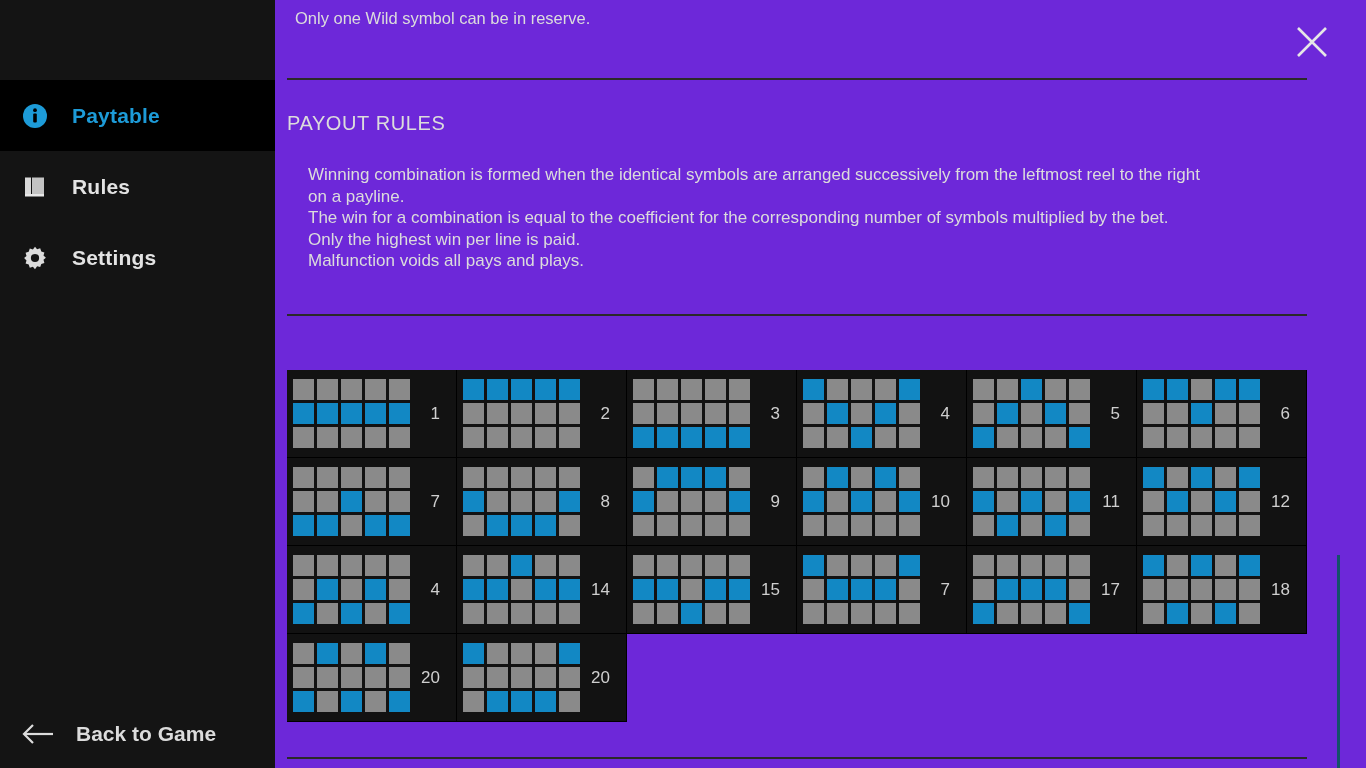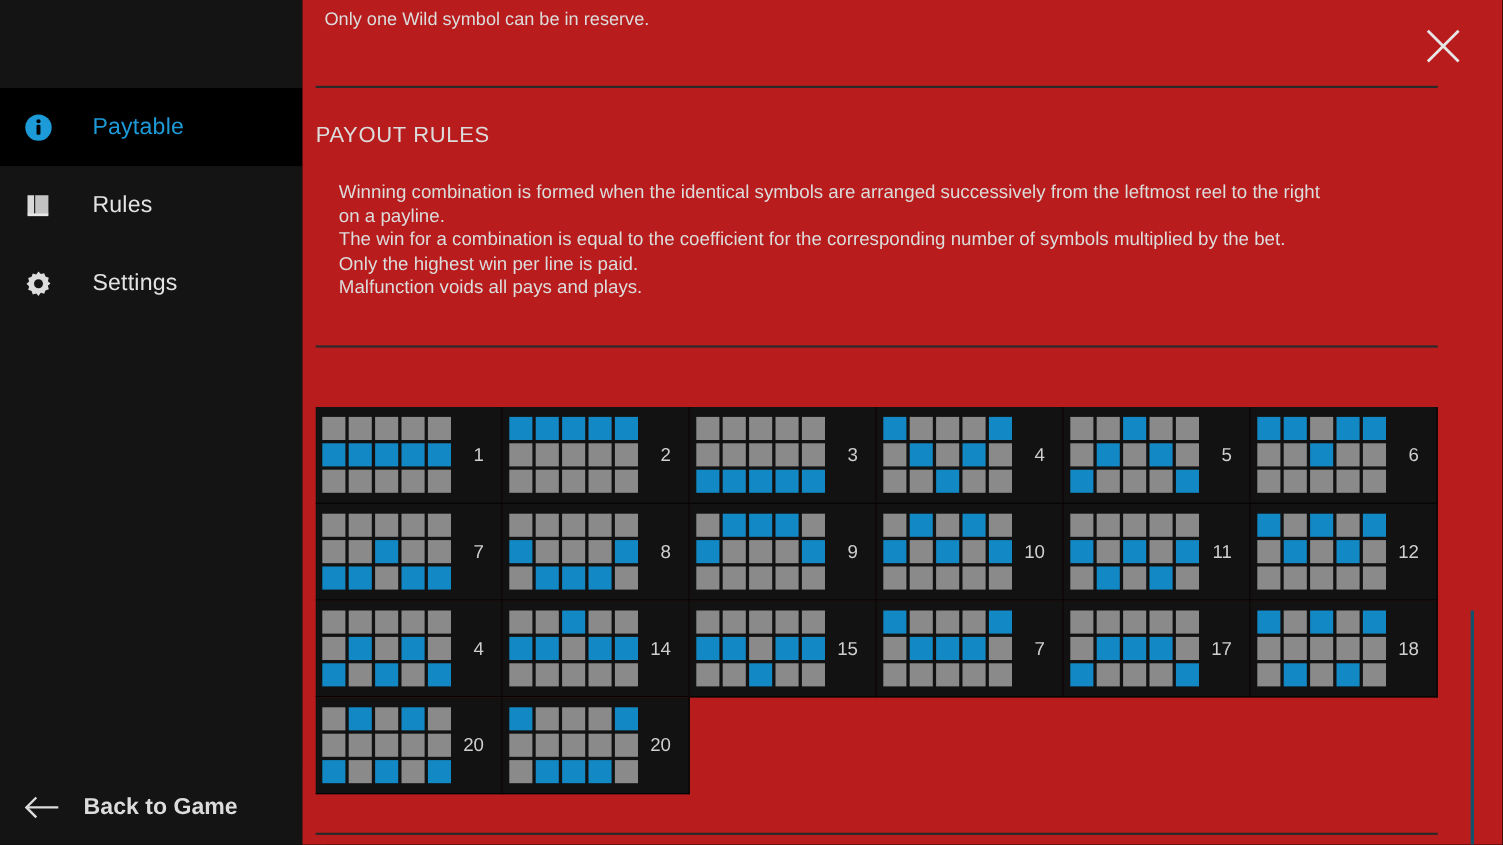--- a/index.html
+++ b/index.html
@@ -36,23 +36,23 @@
   }
   .nav-item.active { background: #000000; color: #1d9bd8; }
   .nav-item .nav-icon {
     width: 38px;
     display: flex;
     align-items: center;
     justify-content: flex-start;
   }
   .nav-item .nav-label {
     font-size: 21px;
-    font-weight: normal;
+    font-weight: bold;
     letter-spacing: .2px;
-    margin-left: 24px;
+    margin-left: 12px;
   }
   .nav-item.active .nav-label { color: #1d9bd8; }
 
   .back-to-game {
     position: absolute;
     left: 0; bottom: 0;
     width: 296px; height: 68px;
     display: flex;
     align-items: center;
     padding-left: 22px;
@@ -62,21 +62,21 @@
   .back-to-game .nav-icon { width: 38px; display:flex; align-items:center; }
   .back-to-game .nav-label {
     font-size: 21px; font-weight: bold; color: #dcdcdc; margin-left: 16px;
   }
 
   
   .main {
     flex: 1 1 auto;
     position: relative;
     height: 768px;
-    background: #b91c1c;
+    background: #6d28d9;
     overflow: hidden;
   }
   .close-btn {
     position: absolute;
     top: 22px; right: 34px;
     width: 40px; height: 40px;
     cursor: pointer;
     display: flex; align-items: center; justify-content: center;
   }
 

